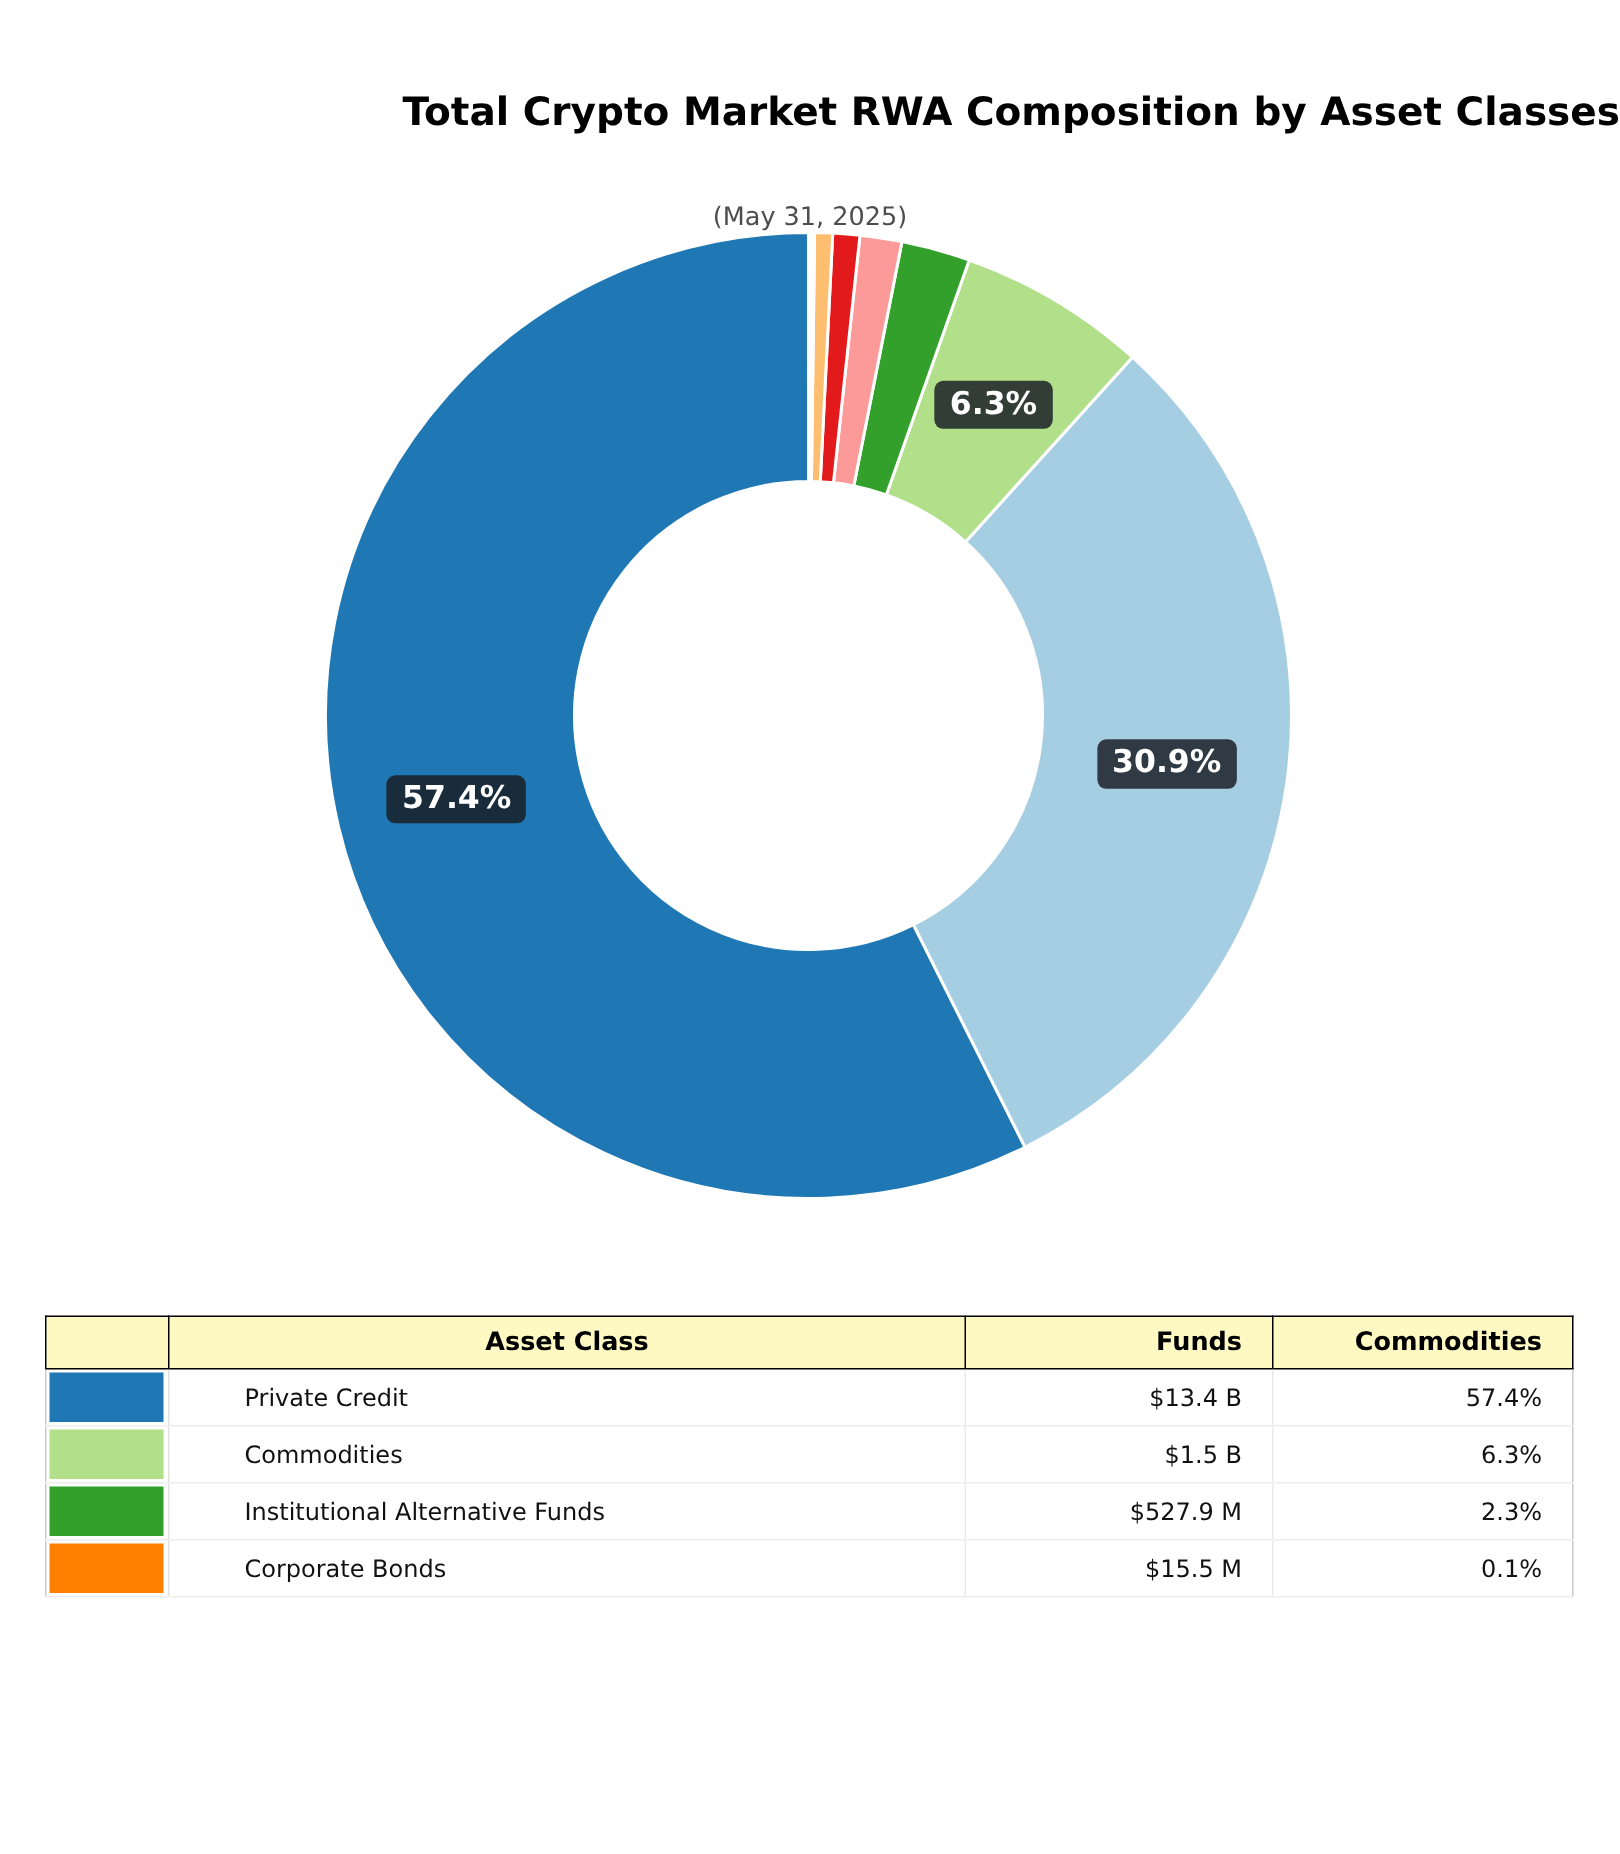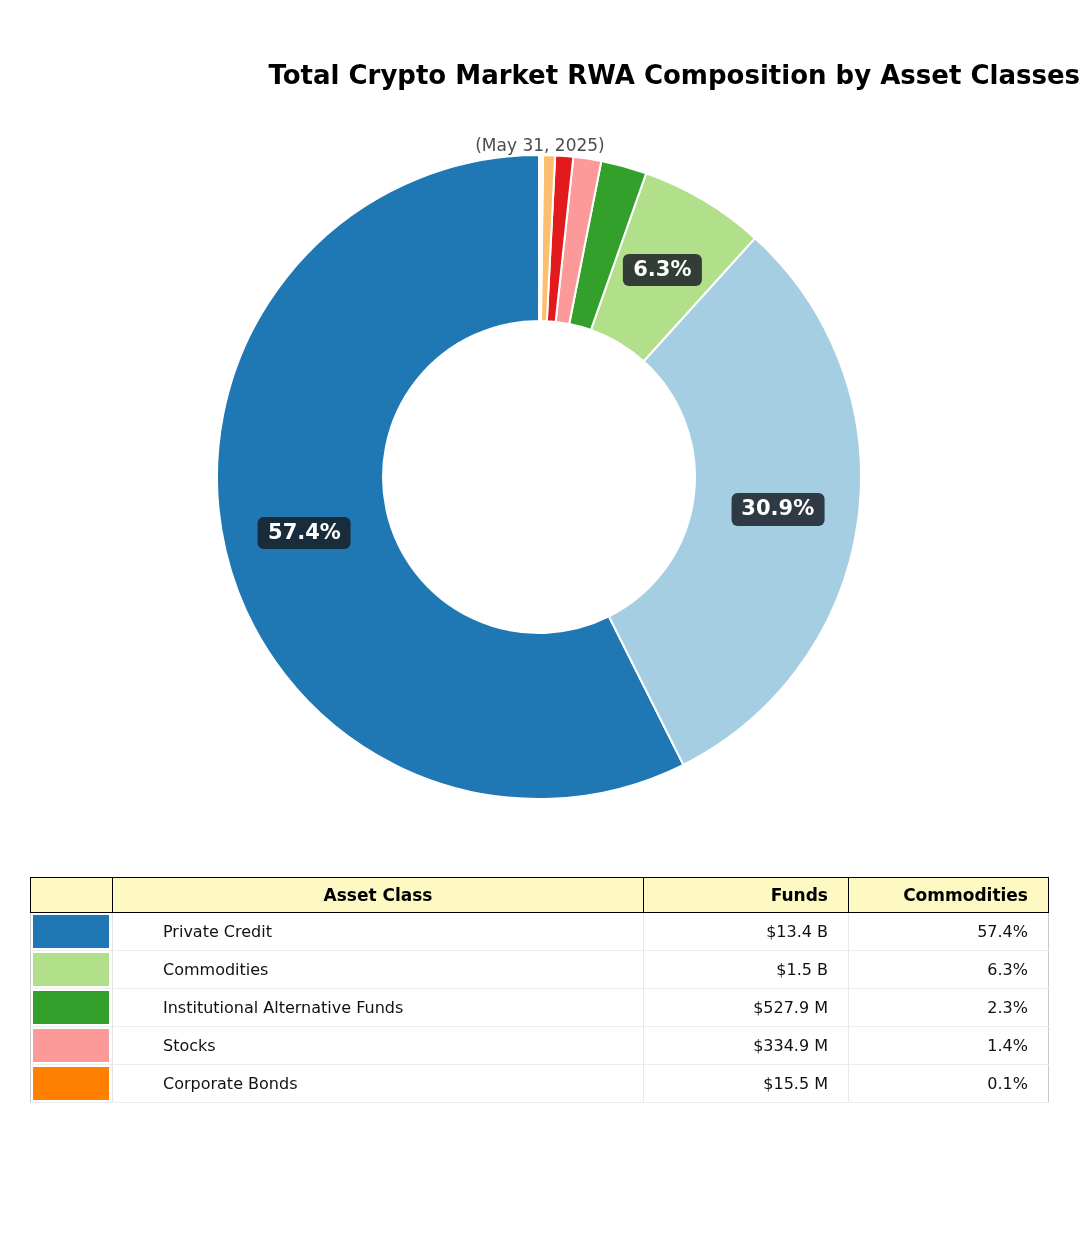--- a/index.html
+++ b/index.html
@@ -167,28 +167,20 @@
       <tr>
         <td class="td-swatch">
           <div class="swatch-fill" style="background: rgb(51, 160, 44);"></div>
         </td>
         <td class="td-asset">Institutional Alternative Funds</td>
         <td class="td-value">$527.9 M</td>
         <td class="td-pct">2.3%</td>
       </tr>
       <tr>
         <td class="td-swatch">
-          <div class="swatch-fill" style="background: rgb(251, 154, 153);"></div>
-        </td>
-        <td class="td-asset">Stocks</td>
-        <td class="td-value">$334.9 M</td>
-        <td class="td-pct">1.4%</td>
-      </tr>
-      <tr>
-        <td class="td-swatch">
           <div class="swatch-fill" style="background: rgb(255, 127, 0);"></div>
         </td>
         <td class="td-asset">Corporate Bonds</td>
         <td class="td-value">$15.5 M</td>
         <td class="td-pct">0.1%</td>
       </tr>
     </tbody>
 </table>
 
 </body></html>

